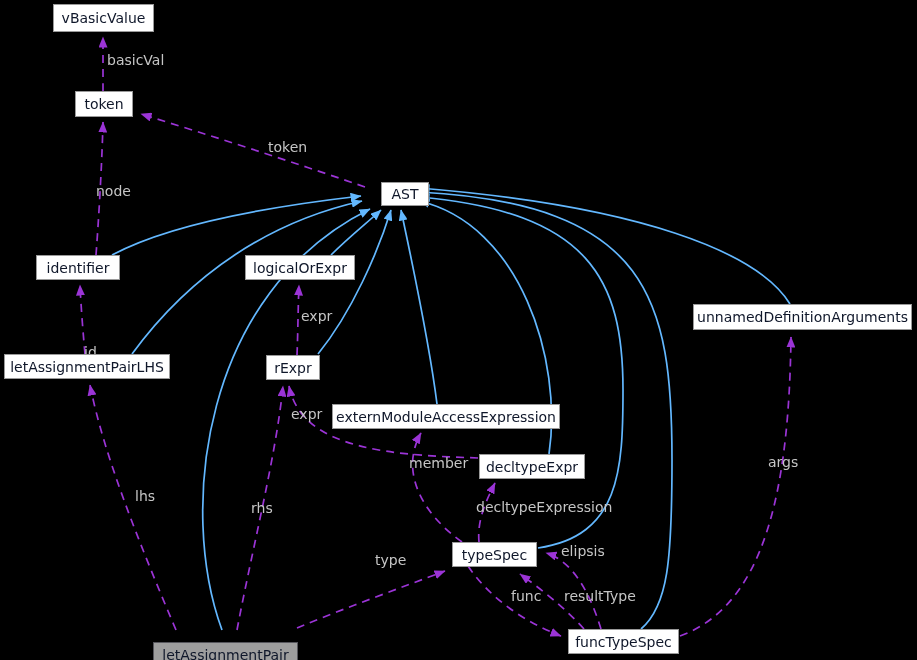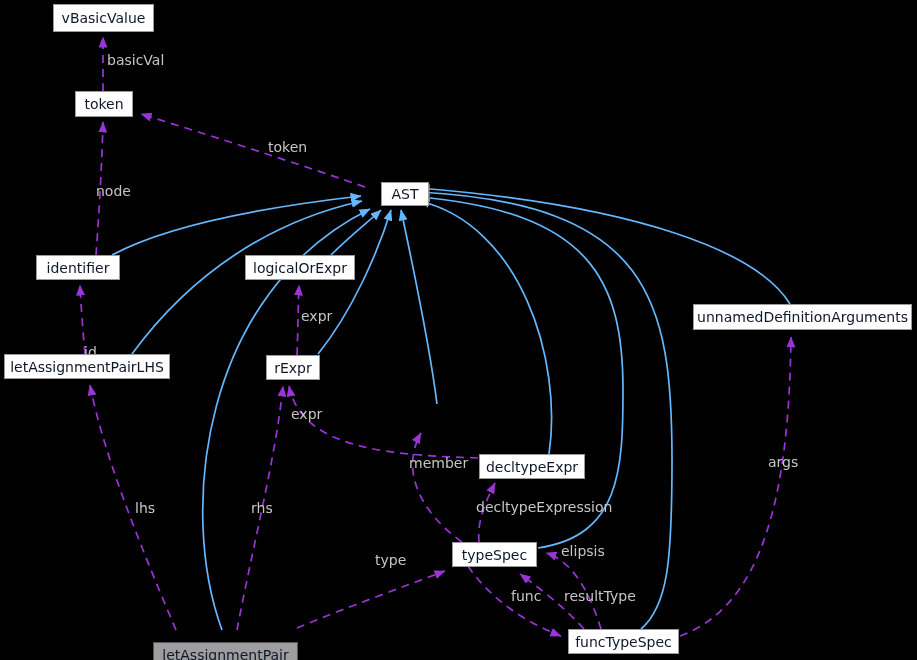--- a/index.html
+++ b/index.html
@@ -64,33 +64,34 @@
     <path class="edge-use" d="M680,636 C765,605 789,490 791,337" marker-end="url(#arrowPurple)"></path>
   </svg>
 
   <div class="node" style="left:53px;top:4px;width:101px;height:28px;">vBasicValue</div>
   <div class="node" style="left:75px;top:91px;width:58px;height:26px;">token</div>
   <div class="node" style="left:381px;top:182px;width:48px;height:24px;">AST</div>
   <div class="node" style="left:36px;top:255px;width:84px;height:25px;">identifier</div>
   <div class="node" style="left:245px;top:255px;width:110px;height:25px;">logicalOrExpr</div>
   <div class="node" style="left:4px;top:354px;width:166px;height:25px;">letAssignmentPairLHS</div>
   <div class="node" style="left:266px;top:355px;width:54px;height:25px;">rExpr</div>
+  <div class="node" style="left:332px;top:404px;width:228px;height:25px;">externModuleAccessExpression</div>
   <div class="node" style="left:693px;top:304px;width:219px;height:26px;">unnamedDefinitionArguments</div>
   <div class="node" style="left:479px;top:454px;width:106px;height:25px;">decltypeExpr</div>
   <div class="node" style="left:452px;top:542px;width:85px;height:25px;">typeSpec</div>
   <div class="node highlight" style="left:153px;top:630px;width:145px;height:25px;margin-top:12px;">letAssignmentPair</div>
   <div class="node" style="left:568px;top:629px;width:111px;height:25px;">funcTypeSpec</div>
 
   <span class="edge-label" style="left:107px;top:52px;">basicVal</span>
   <span class="edge-label" style="left:268px;top:139px;">token</span>
   <span class="edge-label" style="left:96px;top:183px;">node</span>
   <span class="edge-label" style="left:84px;top:308px;margin-top:36px;">id</span>
   <span class="edge-label" style="left:301px;top:308px;">expr</span>
   <span class="edge-label" style="left:291px;top:406px;">expr</span>
-  <span class="edge-label" style="left:135px;top:500px;">lhs</span>
+  <span class="edge-label" style="left:135px;top:488px;">lhs</span>
   <span class="edge-label" style="left:251px;top:500px;">rhs</span>
   <span class="edge-label" style="left:375px;top:552px;">type</span>
   <span class="edge-label" style="left:409px;top:455px;">member</span>
   <span class="edge-label" style="left:476px;top:499px;">decltypeExpression</span>
   <span class="edge-label" style="left:561px;top:543px;">elipsis</span>
   <span class="edge-label" style="left:564px;top:588px;">resultType</span>
   <span class="edge-label" style="left:511px;top:588px;">func</span>
   <span class="edge-label" style="left:768px;top:454px;">args</span>
 
 </div>

